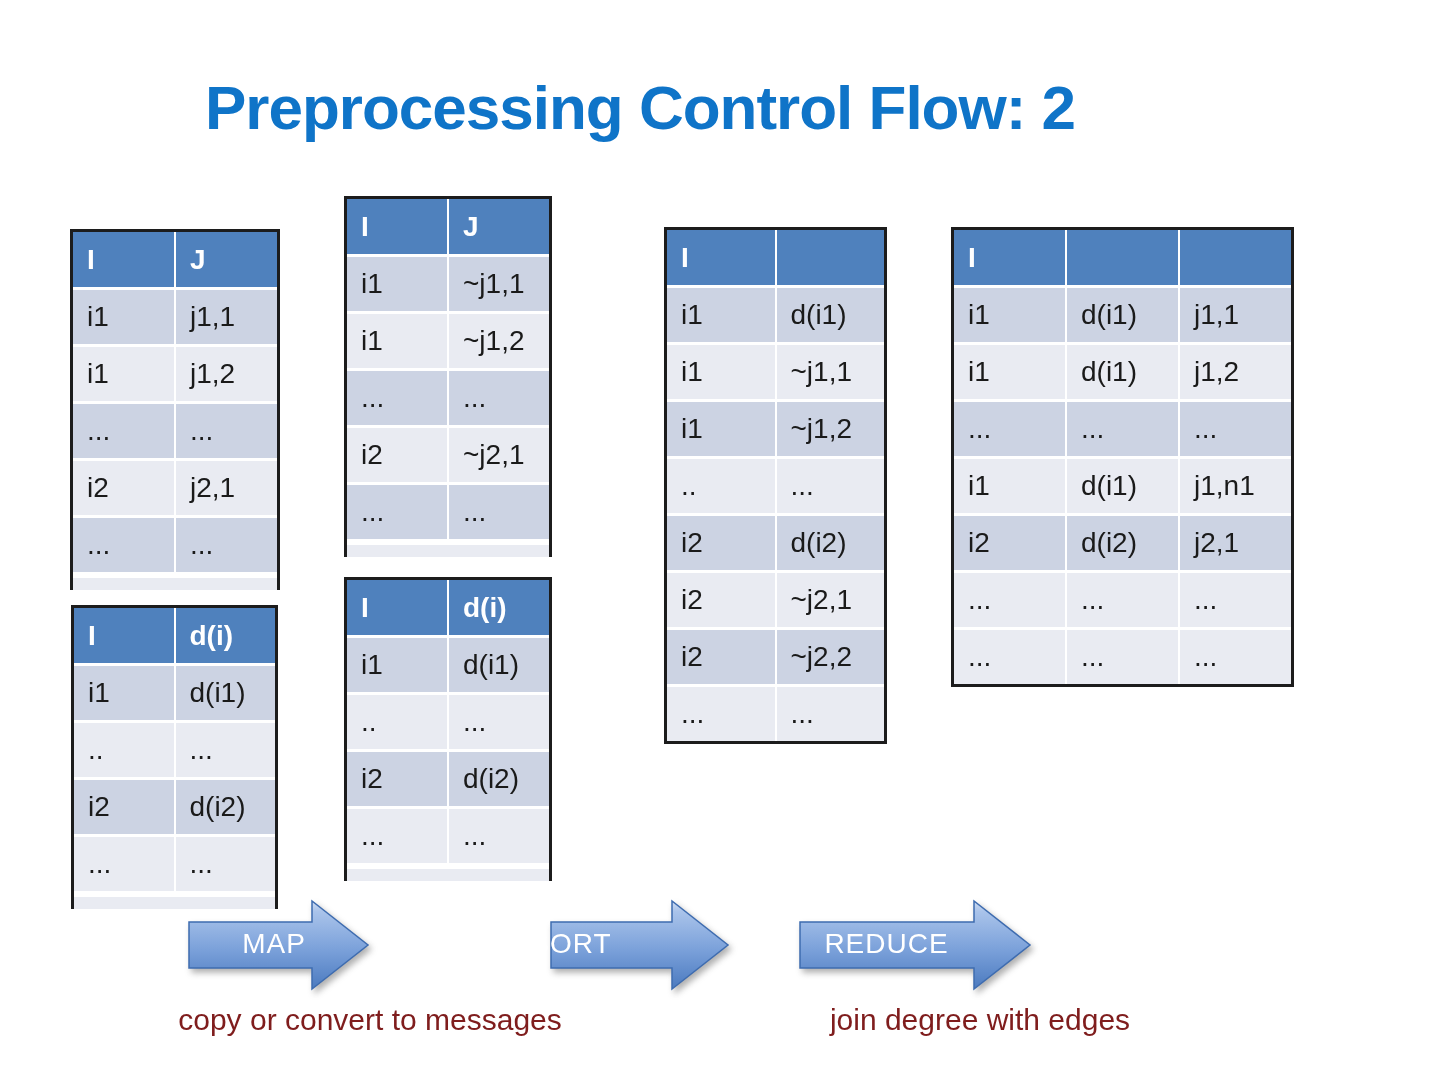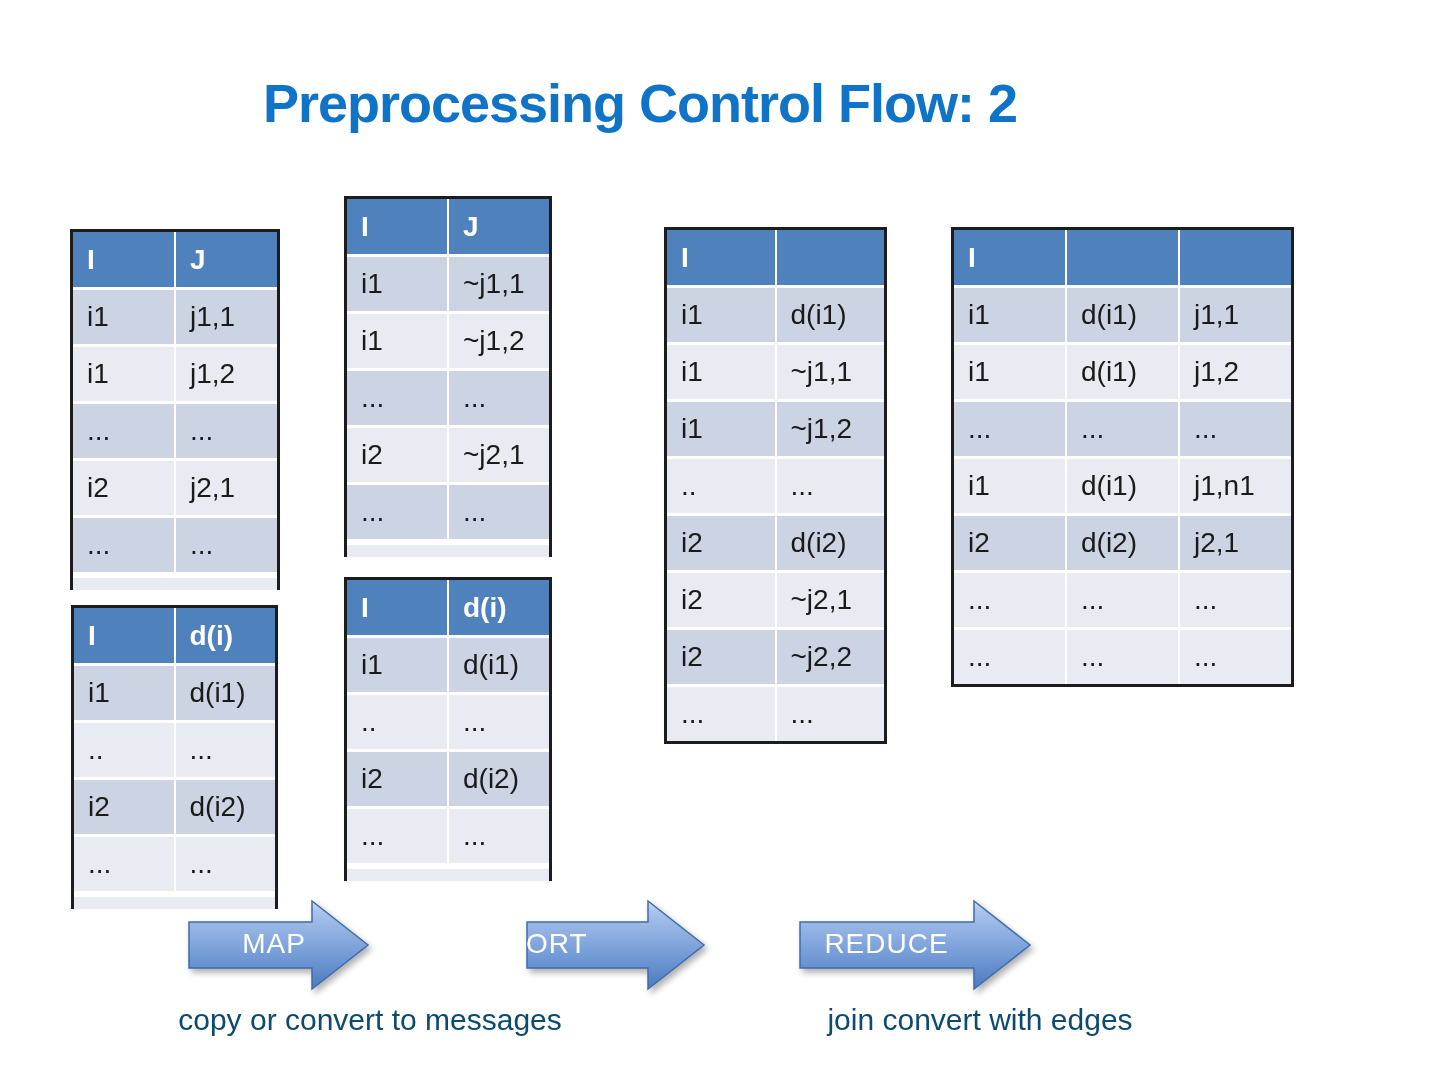--- a/index.html
+++ b/index.html
@@ -2,21 +2,21 @@
 <html><head>
 <meta charset="utf-8">
 <style>
   html,body { margin:0; padding:0; background:#ffffff; }
   .slide {
     position:relative; width:1440px; height:1080px; background:#ffffff;
     font-family:"Liberation Sans", sans-serif; overflow:hidden;
   }
   .title {
     position:absolute; left:0; top:72px; width:1280px; margin:0;
-    text-align:center; font-size:54px; font-weight:700; color:#0f74c8;
+    text-align:center; font-size:62px; font-weight:700; color:#0f74c8;
     letter-spacing:-1px;
   }
   
   .ptable {
     position:absolute; background:#ffffff;
     border:3px solid #1c1c1c; box-sizing:border-box;
     display:flex; flex-direction:column;
   }
   .ptable.clipped { border-bottom:none; }
   .trow {
@@ -42,29 +42,29 @@
   .t-degrees  { left:71px;  top:605px; width:207px; }
   .t-degmsg   { left:344px; top:577px; width:208px; }
   
   .arrow { position:absolute; height:92px; }
   .arrow svg { filter:drop-shadow(3px 4px 3px rgba(80,80,80,0.45)); }
   .arrow-label {
     position:absolute; left:0; top:0; height:92px; line-height:90px;
     text-align:center; color:#ffffff; font-size:28px; letter-spacing:1px;
   }
   .a-map    { left:188px; top:899px; width:182px; }
-  .a-sort   { left:486px; top:899px; width:180px;padding-left:40px; }
+  .a-sort   { left:510px; top:899px; width:180px;padding-left:40px; }
   .a-reduce { left:799px; top:899px; width:233px; }
   .a-map .arrow-label    { width:124px;padding-left:24px; }
   .a-sort .arrow-label   { width:122px; }
   .a-reduce .arrow-label { width:175px; }
   
   .caption {
     position:absolute; top:1003px; transform:translateX(-50%);
-    font-size:30px; color:#0c4a6e; white-space:nowrap;
+    font-size:30px; color:#7f1d1d; white-space:nowrap;
   }
   .c-map    { left:370px; }
   .c-reduce { left:980px; }
 </style>
 </head>
 <body>
 
 <div class="slide">
 
   <h1 class="title">Preprocessing Control Flow: 2</h1>
@@ -289,15 +289,15 @@
           <stop offset="55%" stop-color="#7ba1da"></stop>
           <stop offset="100%" stop-color="#4b7abf"></stop>
         </linearGradient>
       </defs>
       <polygon points="1,23 175,23 175,2 231,46 175,90 175,69 1,69" fill="url(#ag3)" stroke="#3e6cb0" stroke-width="1.5"></polygon>
     </svg>
     <span class="arrow-label">REDUCE</span>
   </div>
 
   <div class="caption c-map">copy or convert to messages</div>
-  <div class="caption c-reduce">join convert with edges</div>
+  <div class="caption c-reduce">join degree with edges</div>
 
 </div>
 
 </body></html>

